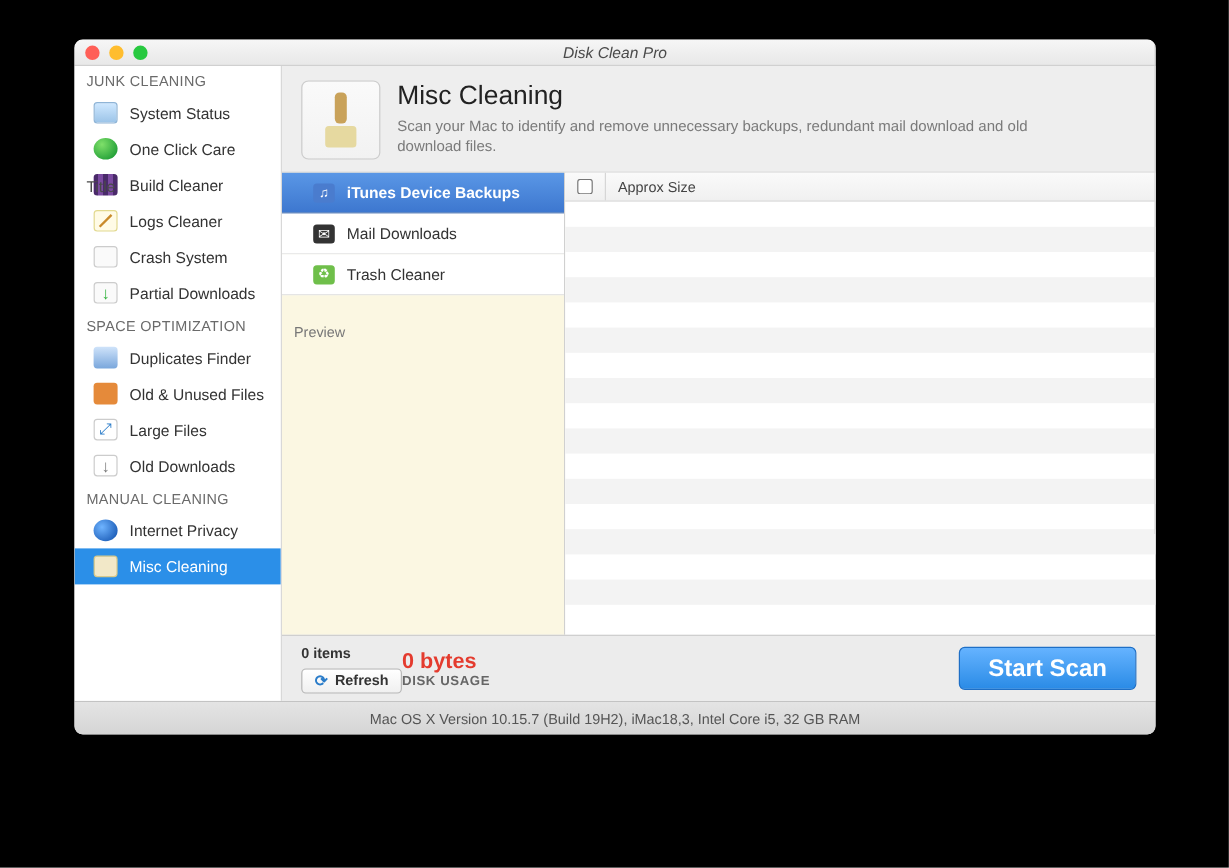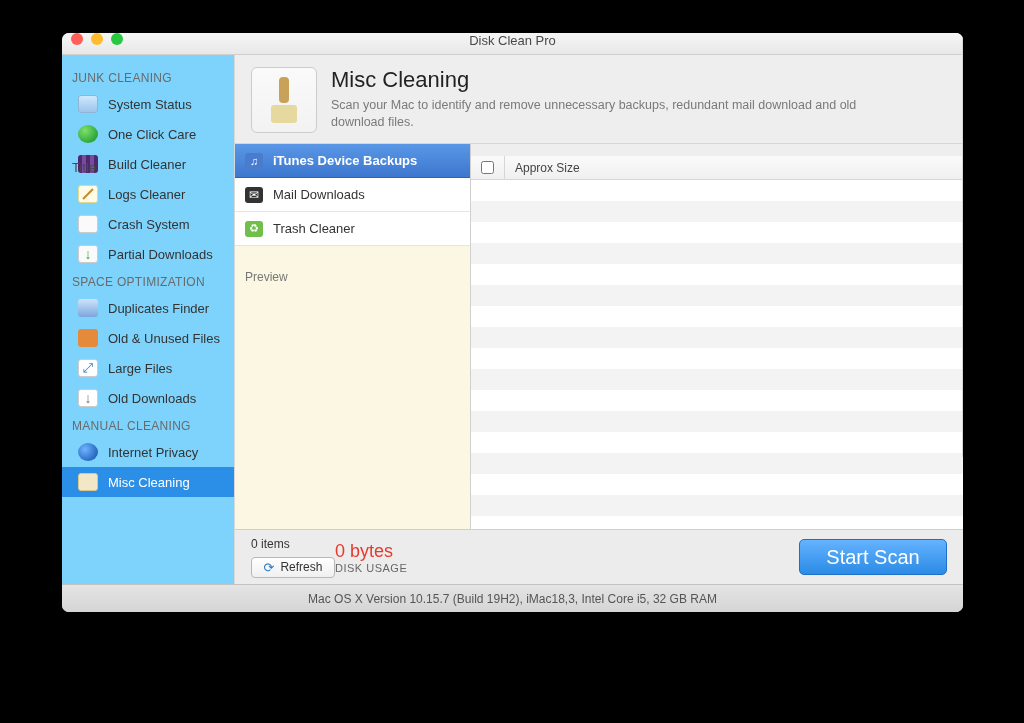--- a/index.html
+++ b/index.html
@@ -4,30 +4,30 @@
 <style>
 * { margin:0; padding:0; box-sizing:border-box; font-family:-apple-system,"Helvetica Neue",Arial,sans-serif; }
 body { background:#000; width:1024px; height:723px; position:relative; }
 .window {
   position:absolute; left:62px; top:33px; width:901px; height:579px;
   background:#ececec; border-radius:7px; overflow:hidden;
   box-shadow:0 20px 60px rgba(0,0,0,.55);
 }
 .titlebar {
   height:22px; background:linear-gradient(#f6f6f6,#e8e8e8);
-  border-bottom:1px solid #d0d0d0; display:flex; align-items:flex-start; position:relative;
+  border-bottom:1px solid #d0d0d0; display:flex; align-items:center; position:relative;font-style:italic;
 }
 .traffic { display:flex; gap:8px; margin-left:9px; }
 .tl { width:12px; height:12px; border-radius:50%; }
 .tl.red{background:#ff5f57;} .tl.yel{background:#ffbd2e;} .tl.grn{background:#28c940;}
 .title { position:absolute; left:0; right:0; text-align:center; font-size:13px; color:#4a4a4a; pointer-events:none;}
 .body { display:flex; height:calc(100% - 22px - 28px); }
 .sidebar {
-  width:173px; background:#7dd3fc; border-right:1px solid #d8d8d8;
-  padding-top:10px; font-size:13px; color:#333; overflow:hidden;
+  width:173px; background:#ffffff; border-right:1px solid #d8d8d8;
+  padding-top:0; font-size:13px; color:#333; overflow:hidden;
 }
 .sec-head { font-size:12px; color:#6a6a6a; letter-spacing:.3px; padding:6px 10px 4px 10px;}
 .sbi { display:flex; align-items:center; height:30px; padding-left:16px; cursor:default; }
 .sbi.sel { background:#2b8fe8; color:#fff; }
 .sbi .ic {
   width:20px; height:18px; margin-right:10px; border-radius:3px; position:relative;
   display:inline-flex; align-items:center; justify-content:center; font-size:12px;
 }
 .ic.laptop{background:linear-gradient(#cfe8ff,#9cc4e8);border:1px solid #8fb4d6;}
 .ic.globe{background:radial-gradient(circle at 35% 30%,#7fe06a,#0a8f2a);border-radius:50%;}
@@ -56,45 +56,45 @@
 .hicon .bru {
   width:30px; height:46px; position:relative;
 }
 .hicon .bru:before{content:"";position:absolute;top:0;left:10px;width:10px;height:26px;background:#c9a25a;border-radius:4px;}
 .hicon .bru:after{content:"";position:absolute;bottom:0;left:2px;width:26px;height:18px;background:#e6d9a0;border-radius:3px;}
 .htext h1 { font-size:22px; font-weight:500; color:#222; margin-bottom:4px;}
 .htext p { font-size:12.5px; color:#7a7a7a; line-height:1.35; max-width:560px;}
 .content { flex:1; display:flex; }
 .catcol { width:236px; display:flex; flex-direction:column; background:#fbf7e2; border-right:1px solid #d0d0d0;}
 .cat {
-  height:34px; display:flex; align-items:center; padding-left:10px; gap:10px;
+  height:34px; display:flex; align-items:center; padding-left:26px; gap:10px;
   font-size:13px; color:#333; background:#fff; border-bottom:1px solid #e5e5e5; cursor:default;
 }
 .cat.sel { background:linear-gradient(#5a97e6,#3d77cf); color:#fff; font-weight:600; border-bottom:1px solid #2f63b6;}
 .cat .ci { width:18px; height:16px; border-radius:3px; display:inline-flex;align-items:center;justify-content:center;font-size:11px;}
 .ci.music{background:#4a7cce;color:#fff;}
 .ci.music:after{content:"♫";}
 .ci.mail{background:#333;color:#fff;}
 .ci.mail:after{content:"✉";font-size:12px;}
 .ci.trash{background:#6fbf4a;color:#fff;}
 .ci.trash:after{content:"♻";font-size:11px;}
 .preview { flex:1; padding:24px 10px; font-size:12px; color:#777; }
-.tablecol { flex:1; display:flex; flex-direction:column; background:#fff;margin-top:12px; }
+.tablecol { flex:1; display:flex; flex-direction:column; background:#fff; }
 .thead {
   height:24px; display:flex; align-items:center; border-bottom:1px solid #d6d6d6;
   background:linear-gradient(#fafafa,#f0f0f0); font-size:12px; color:#444;
 }
 .th { padding:0 10px; border-right:1px solid #d6d6d6; height:100%; display:flex; align-items:center;}
 .th.cb{width:34px;}
 .th.title{flex:1;}
 .th.size{width:120px;border-right:none;text-align:right;}
 .rows { flex:1; }
 .row { height:21px; }
 .row:nth-child(even){background:#f3f3f3;}
-.footer { height:55px; border-top:1px solid #cfcfcf; background:#ececec; display:flex; align-items:center; padding:0 16px; }
+.footer { height:55px; border-top:1px solid #cfcfcf; background:#ececec; display:flex; align-items:center; padding:0 16px;font-weight:bold; }
 .fleft { display:flex; flex-direction:column; gap:6px; font-size:12px; color:#333;}
 .refresh {
   display:inline-flex; align-items:center; gap:6px; font-size:12px; padding:2px 12px;
   border:1px solid #b8b8b8; border-radius:4px; background:linear-gradient(#fff,#f0f0f0);
   cursor:default; width:84px; justify-content:center;
 }
 .refresh:before{content:"⟳";color:#2a7cc9;font-size:13px;}
 .fcenter { flex:1; text-align:left; }
 .fcenter .bytes{font-size:18px; color:#e43b2e;}
 .fcenter .lbl{font-size:11px; color:#666; letter-spacing:.5px;}

